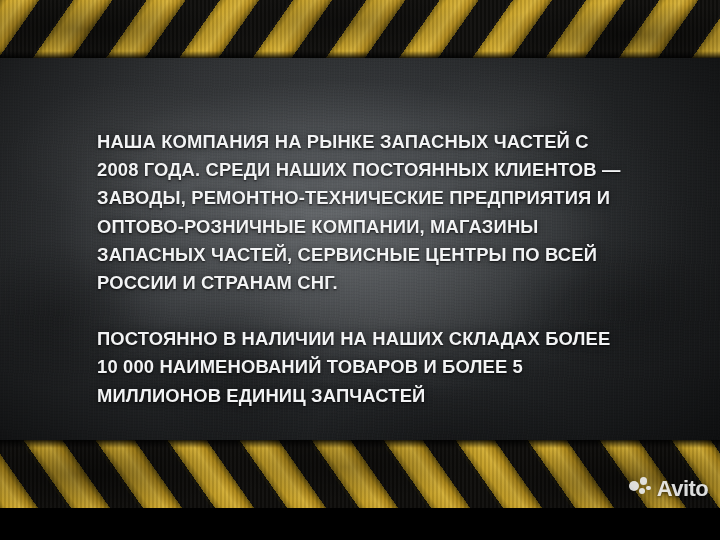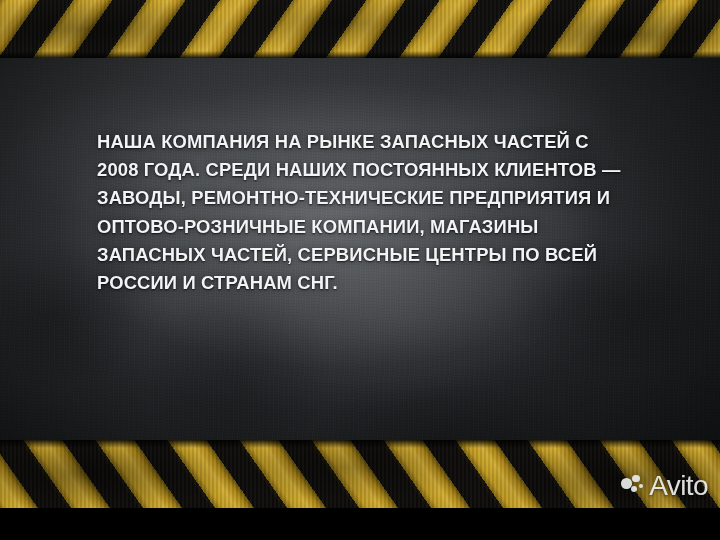--- a/index.html
+++ b/index.html
@@ -159,22 +159,22 @@
     display: block;
     border-radius: 50%;
     background: #e9eaeb;
   }
   .avito-dots i.d1 { width: 10.5px; height: 10.5px; left: 0;     top: 3.5px; }
   .avito-dots i.d2 { width: 7.5px;  height: 7.5px;  left: 11px;  top: 0; }
   .avito-dots i.d3 { width: 6px;    height: 6px;    left: 10px;  top: 11px; }
   .avito-dots i.d4 { width: 4.2px;  height: 4.2px;  left: 17.5px;top: 9px; }
   .avito-word {
     color: #eceded;
-    font-size: 28px;
-    font-weight: 400;
+    font-size: 22px;
+    font-weight: 700;
     line-height: 1;
     letter-spacing: -0.6px;
     text-shadow: 0 1px 3px rgba(0,0,0,0.6);
   }
 </style>
 </head>
 <body>
 
 <div id="stage">
 
@@ -190,20 +190,21 @@
   </div>
 
   <div class="hazard hazard-bottom">
     <div class="stripes"></div>
     <div class="grunge"></div>
     <div class="edge-top"></div>
   </div>
 
   <div class="copy">
     <p class="para">Наша компания на рынке запасных частей с 2008 года. Среди наших постоянных клиентов — заводы, ремонтно-технические предприятия и оптово-розничные компании, магазины запасных частей, сервисные центры по всей России и странам СНГ.</p>
+    <p class="para">Постоянно в наличии на наших складах более 10 000 наименований товаров и более 5 миллионов единиц запчастей</p>
   </div>
 
   <div class="avito">
     <span class="avito-dots">
       <i class="d1"></i>
         <i class="d2"></i>
         <i class="d3"></i>
         <i class="d4"></i>
     </span>
     <span class="avito-word">Avito</span>

